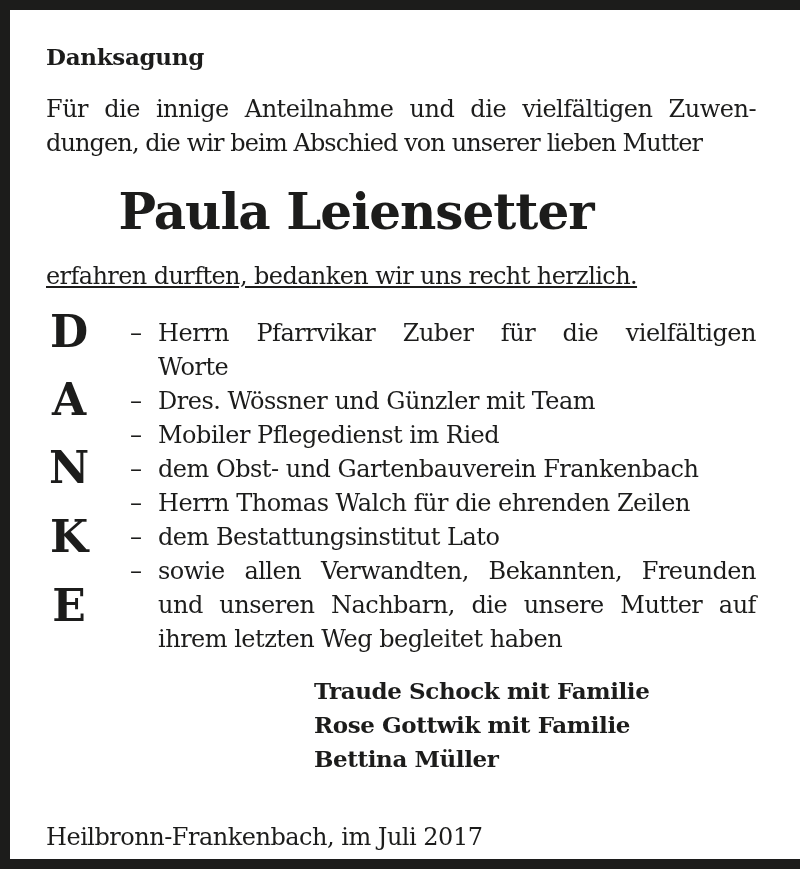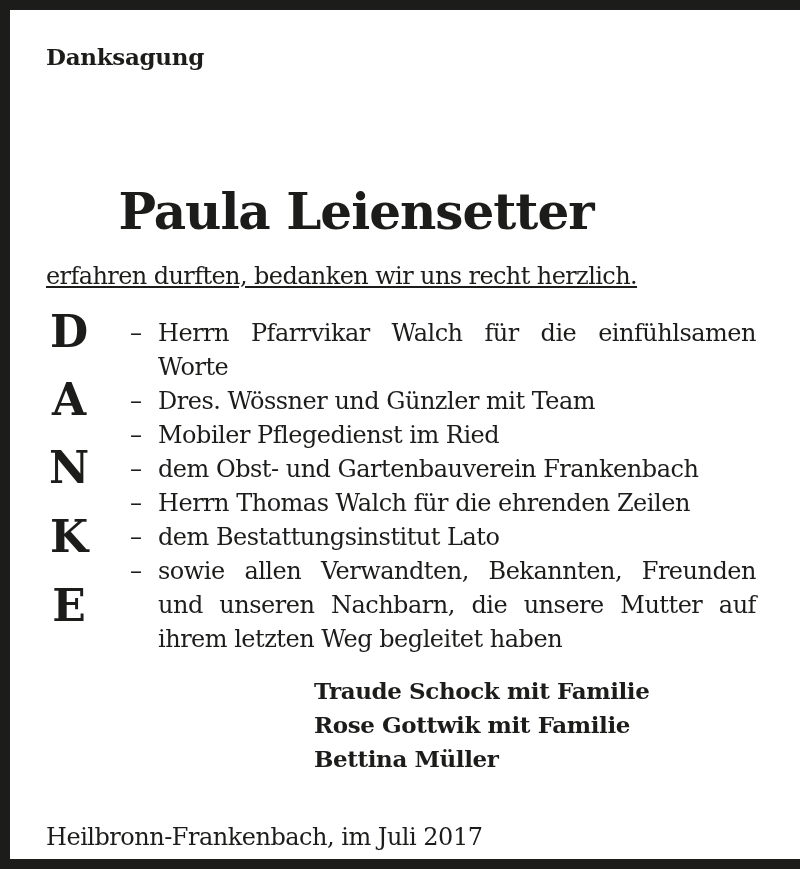--- a/index.html
+++ b/index.html
@@ -71,37 +71,41 @@
       font-size: 24px; letter-spacing: -0.5px; margin-top: 32px;
     }
   </style>
 </head>
 <body>
 
 <div class="card">
 
   <div class="abs heading">Danksagung</div>
 
+  <div class="abs intro">
+    <span class="line">Für die innige Anteilnahme und die vielfältigen Zuwen-</span>
+    <span class="line last">dungen, die wir beim Abschied von unserer lieben Mutter</span>
+  </div>
 
   <div class="abs name">Paula Leiensetter</div>
 
   <div class="abs outro">erfahren durften, bedanken wir uns recht herzlich.</div>
 
   <div class="abs danke">
     <span style="top:0px">D</span>
     <span style="top:68px">A</span>
     <span style="top:136px">N</span>
     <span style="top:205px">K</span>
     <span style="top:274px">E</span>
   </div>
 
   <div class="abs list">
     <div class="item">
       <span class="dash">–</span>
-      <span class="just-line">Herrn Pfarrvikar Walch für die einfühlsamen</span>
+      <span class="just-line">Herrn Pfarrvikar Zuber für die vielfältigen</span>
       <span class="txt">Worte</span>
     </div>
     <div class="item">
       <span class="dash">–</span>
       <span class="txt">Dres. Wössner und Günzler mit Team</span>
     </div>
     <div class="item">
       <span class="dash">–</span>
       <span class="txt">Mobiler Pflegedienst im Ried</span>
     </div>

